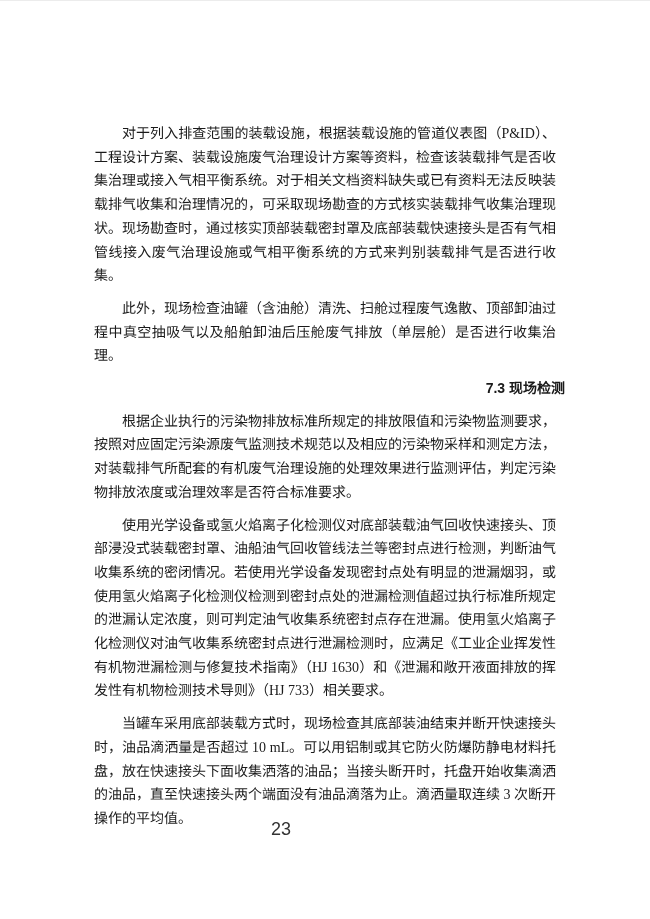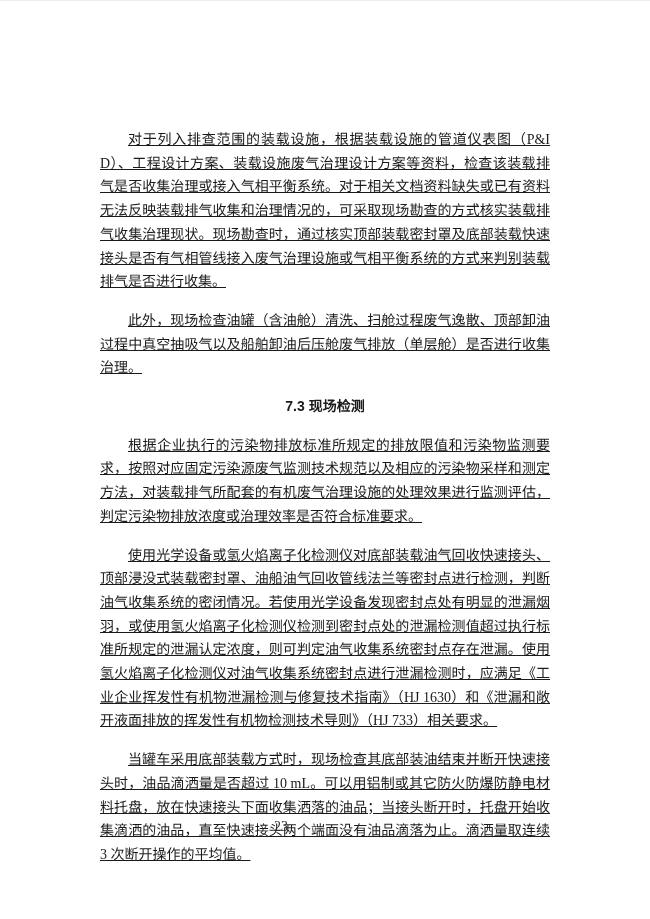--- a/index.html
+++ b/index.html
@@ -20,43 +20,42 @@
   .content {
     position: absolute;
     left: 85px;
     top: 112px;
     width: 480px;
     font-size: 14px;
     line-height: 23.7px;
     text-align: justify;
   }
   .content p {
-    margin: 15px;
+    margin: 9px;
     text-indent: 2em;
     word-break: break-all;
-    text-decoration: underline;
   }
   .content h2, .content h3 {
     margin: 0;
     font-size: 14px;
     line-height: 23.7px;
     font-weight: bold;
     font-family: "Liberation Sans", "DejaVu Sans", sans-serif;
     text-indent: 0;
-    text-align: center;
+    text-align: right;
   }
   .page-footer {
     position: absolute;
     left: 0;
     top: 818px;
     width: 562px;
     text-align: center;
-    font-size: 14px;
+    font-size: 18px;
     color: #333333;
-    font-family: Liberation Serif, serif;
+    font-family: Liberation Sans, sans-serif;
   }
 </style>
 </head>
 <body>
 
 <div class="page">
   <main class="content">
     <p>对于列入排查范围的装载设施，根据装载设施的管道仪表图（P&amp;ID）、工程设计方案、装载设施废气治理设计方案等资料，检查该装载排气是否收集治理或接入气相平衡系统。对于相关文档资料缺失或已有资料无法反映装载排气收集和治理情况的，可采取现场勘查的方式核实装载排气收集治理现状。现场勘查时，通过核实顶部装载密封罩及底部装载快速接头是否有气相管线接入废气治理设施或气相平衡系统的方式来判别装载排气是否进行收集。</p>
     <p>此外，现场检查油罐（含油舱）清洗、扫舱过程废气逸散、顶部卸油过程中真空抽吸气以及船舶卸油后压舱废气排放（单层舱）是否进行收集治理。</p>
     <h2>7.3 现场检测</h2>

